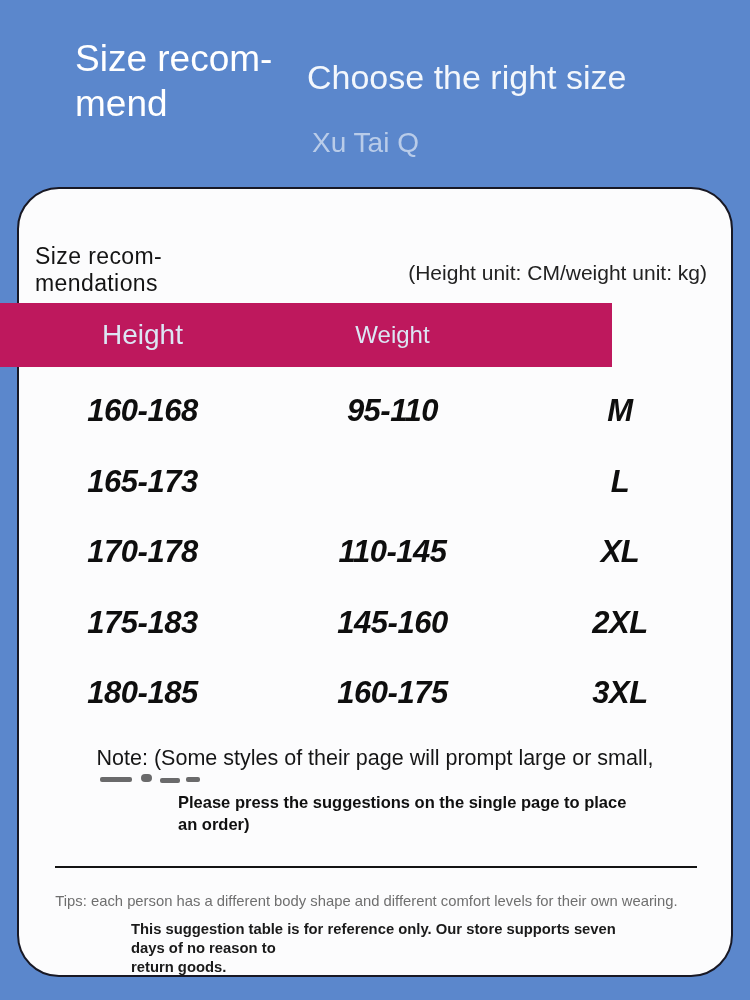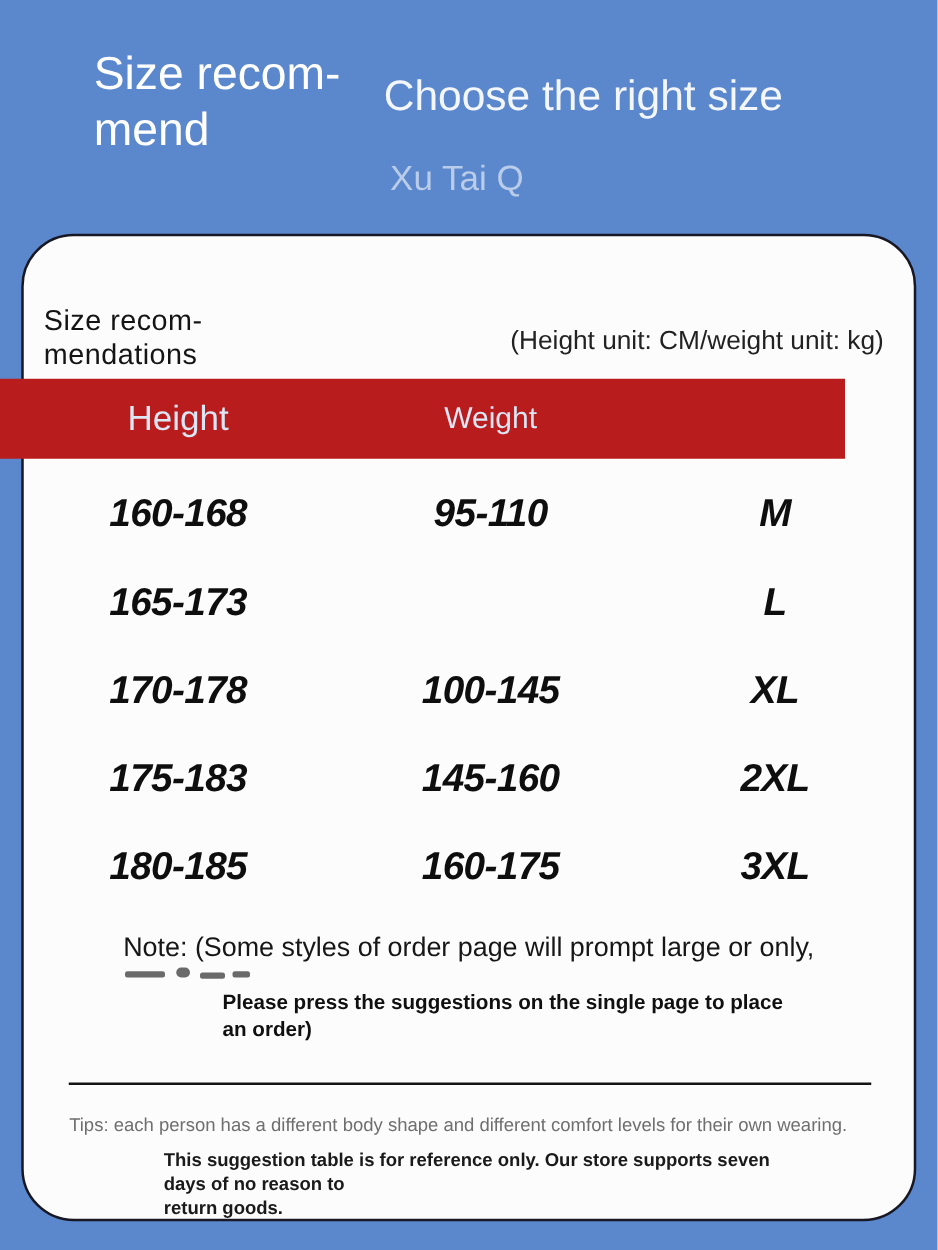--- a/index.html
+++ b/index.html
@@ -37,22 +37,22 @@
     font-size:23px;line-height:27px;letter-spacing:.4px;
     color:#141414;z-index:2;
   }
   .units-note{
     position:absolute;left:0;top:261px;width:750px;
     box-sizing:border-box;padding-right:43px;
     text-align:right;font-size:21px;color:#222222;z-index:2;
   }
   
   .band{
-    position:absolute;left:0;top:303px;width:676px;height:64px;
-    background:#b91c1c;z-index:2;
+    position:absolute;left:0;top:303px;width:612px;height:64px;
+    background:#be185d;z-index:2;
   }
   .band .col{
     position:absolute;top:50%;transform:translateY(-50%);
     text-align:center;color:#dce6f4;white-space:nowrap;
   }
   .c1{left:0;width:285px;}
   .c2{left:285px;width:215px;}
   .c3{left:500px;width:240px;}
   .band .c1{font-size:28px;}
   .band .c2{font-size:24px;}
@@ -126,36 +126,36 @@
       <span class="cell c1">160-168</span>
       <span class="cell c2">95-110</span>
       <span class="cell c3">M</span>
     </div>
     <div class="size-row">
       <span class="cell c1">165-173</span>
       <span class="cell c3">L</span>
     </div>
     <div class="size-row">
       <span class="cell c1">170-178</span>
-      <span class="cell c2">100-145</span>
+      <span class="cell c2">110-145</span>
       <span class="cell c3">XL</span>
     </div>
     <div class="size-row">
       <span class="cell c1">175-183</span>
       <span class="cell c2">145-160</span>
       <span class="cell c3">2XL</span>
     </div>
     <div class="size-row">
       <span class="cell c1">180-185</span>
       <span class="cell c2">160-175</span>
       <span class="cell c3">3XL</span>
     </div>
   </div>
 
-  <div class="note-line1">Note: (Some styles of order page will prompt large or only,</div>
+  <div class="note-line1">Note: (Some styles of their page will prompt large or small,</div>
   <div class="remnant">
     <span class="m1"></span>
     <span class="m2"></span>
     <span class="m3"></span>
     <span class="m4"></span>
   </div>
   <div class="note-line2">Please press the suggestions on the single page to place
 an order)</div>
 
   <div class="divider"></div>

